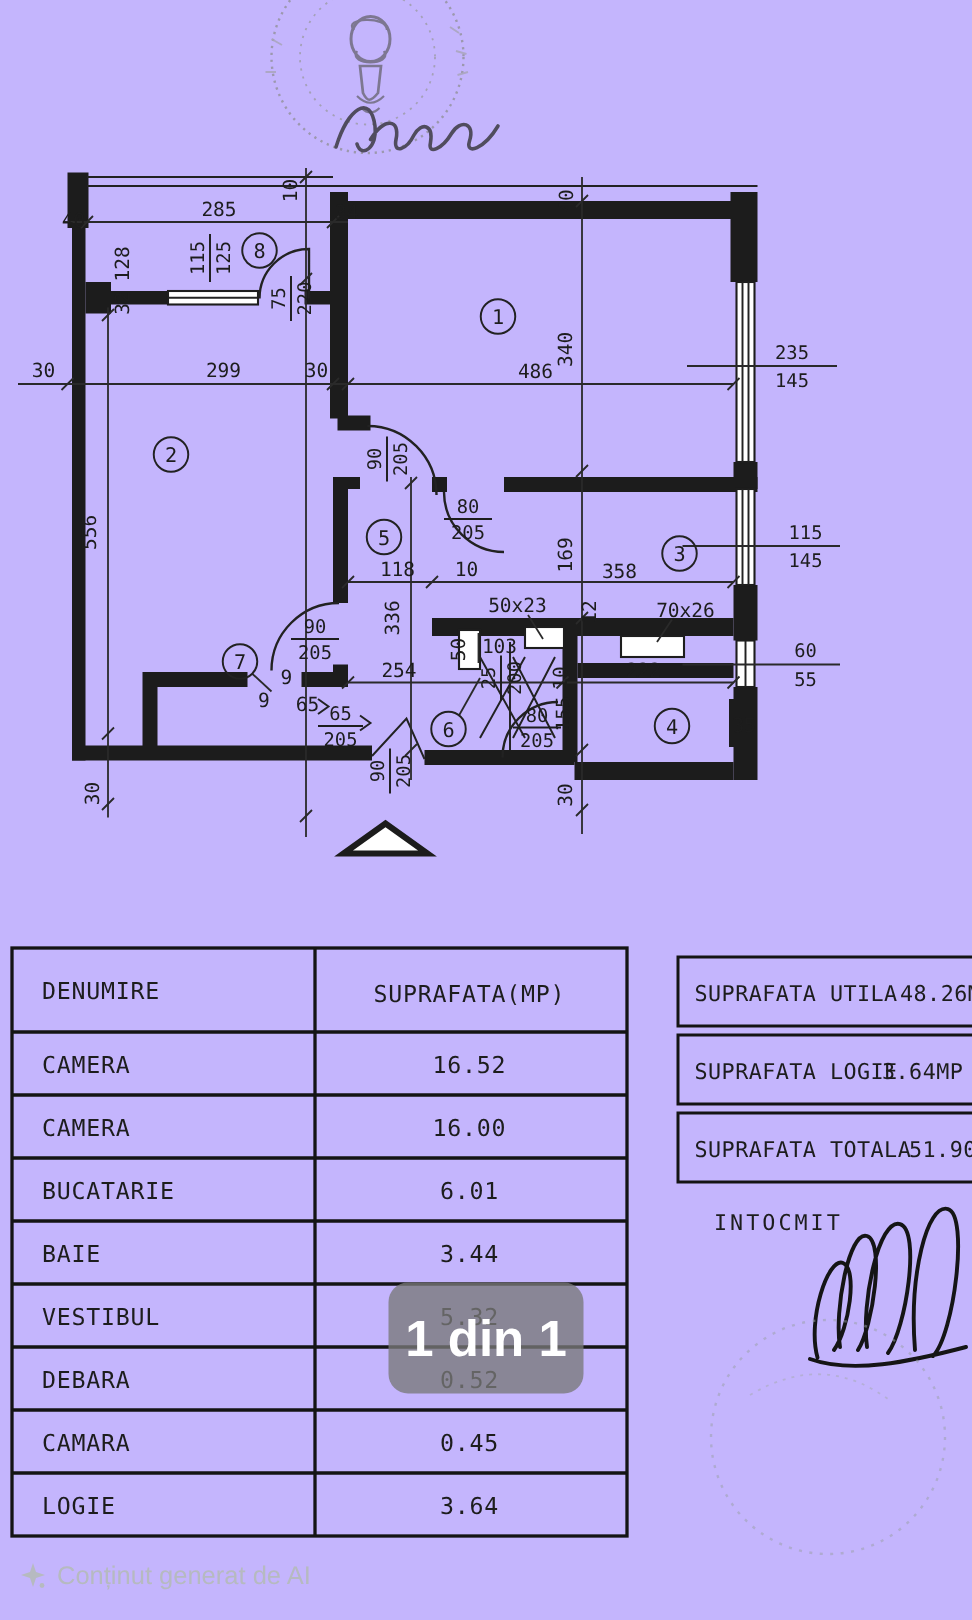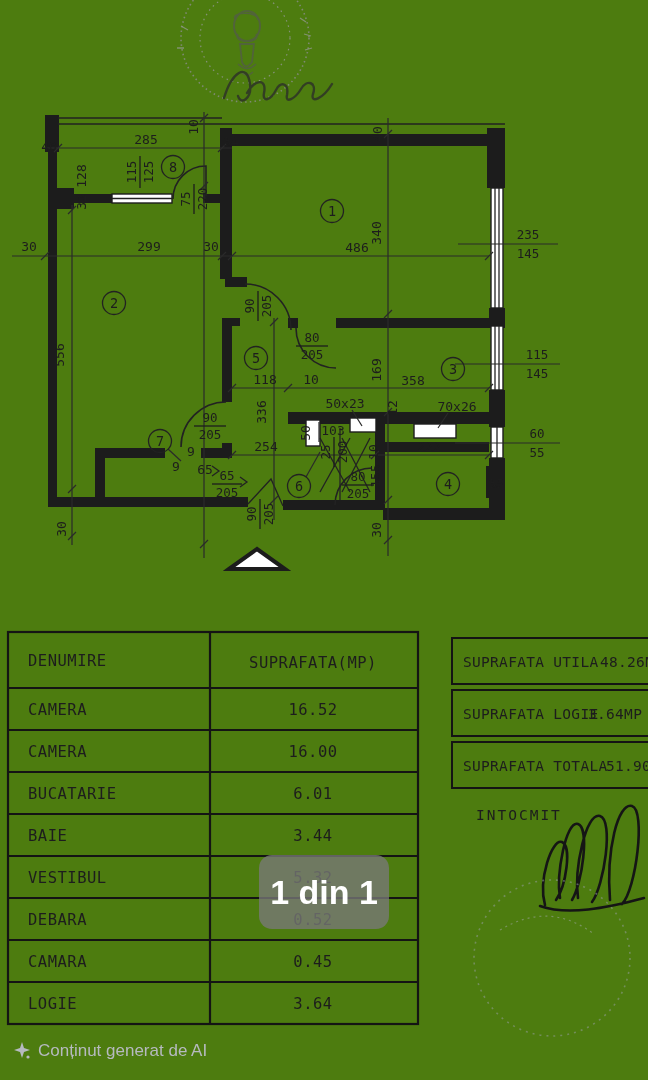--- a/index.html
+++ b/index.html
@@ -1,16 +1,16 @@
 <!DOCTYPE html>
 <html><head>
 <meta charset="utf-8">
 <style>
   html,body{margin:0;padding:0;background:#ffffff;}
-  .page{position:relative;width:648px;height:1080px;background:#4d7c0f;overflow:hidden;
+  .page{position:relative;width:648px;height:1080px;background:#c4b5fd;overflow:hidden;
         font-family:"DejaVu Sans Mono",monospace;}
   svg text{font-family:"DejaVu Sans Mono",monospace;fill:#1d1d1d;}
   .dim{font-size:13px;}
   .frac text{font-size:12.5px;}
   .frac line{stroke:#1d1d1d;stroke-width:1.3;}
   .room-num{font-size:13.5px;}
   .tbl-text{font-size:15.5px;letter-spacing:.5px;}
   .sum-text{font-size:14.5px;letter-spacing:.3px;}
   .intocmit{font-size:14.5px;letter-spacing:2px;}
   .badge-text{font-family:"Liberation Sans",sans-serif;font-size:34px;font-weight:bold;fill:#ffffff;}

